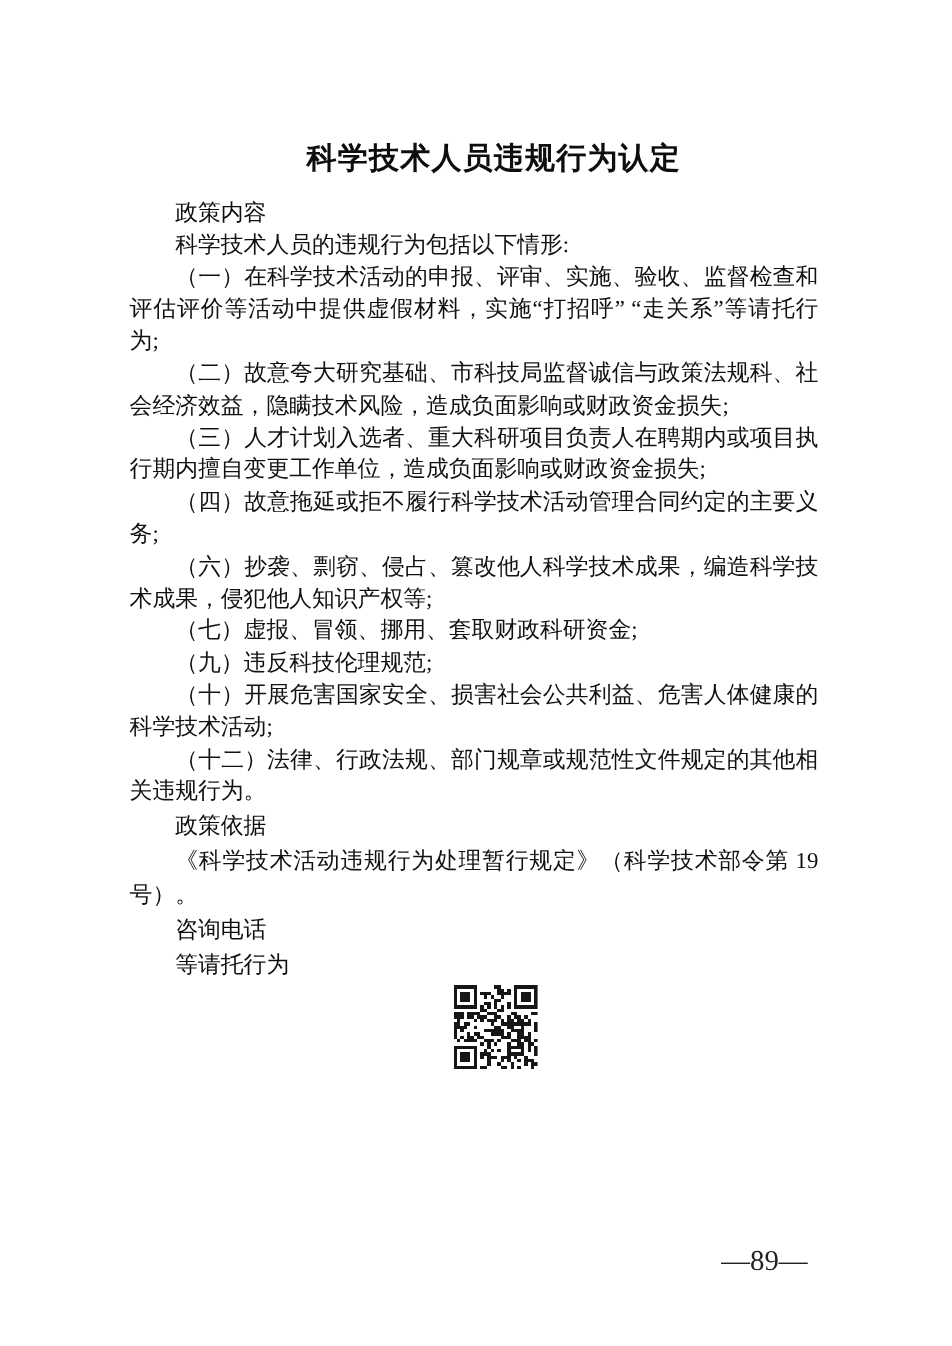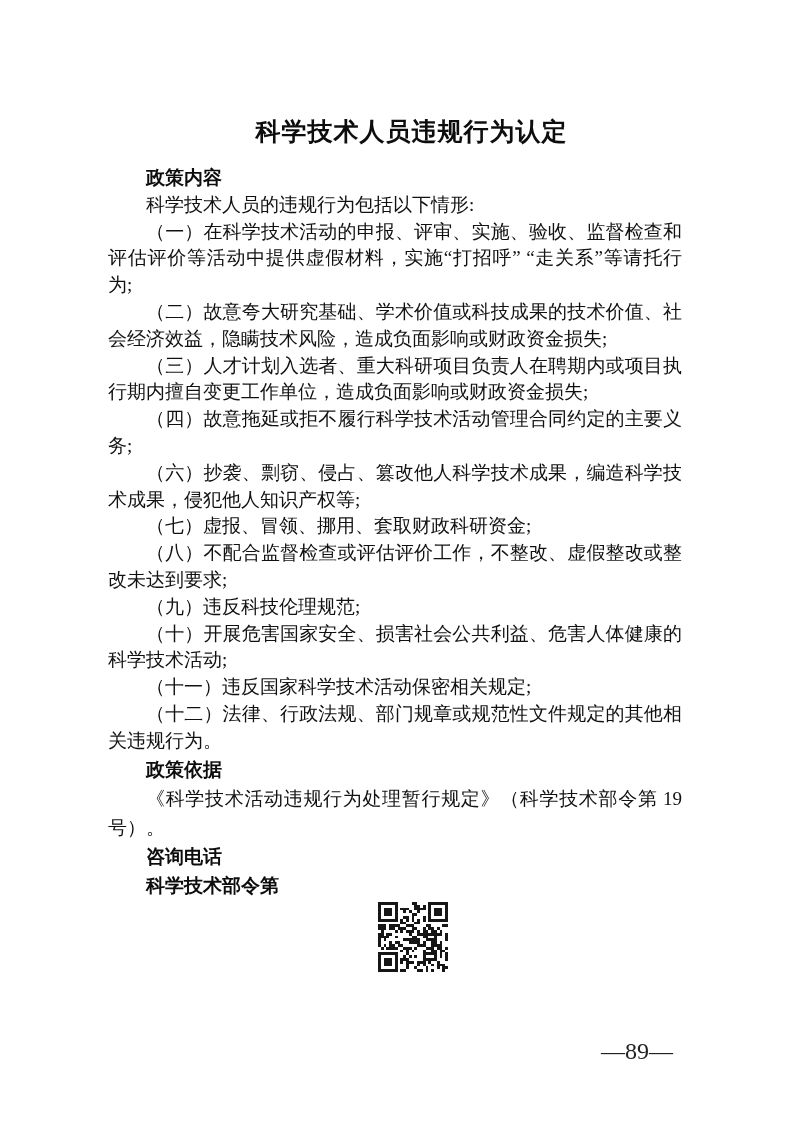--- a/index.html
+++ b/index.html
@@ -30,21 +30,21 @@
     left: 108px;
     top: 165px;
     width: 574px;
     font-size: 19px;
     line-height: 26.8px;
     text-align: justify;
   }
   .content p { margin: 0; text-indent: 2em; }
   .sec-heading {
     font-family: "Liberation Sans", "DejaVu Sans", sans-serif;
-    font-weight: bold;
+    font-weight: normal;
     font-size: 19px;
     text-align: left;
     color: #0d0d0d;
   }
   .bottom-section { line-height: 29px; }
   .qr-wrap {
     margin-left: 270px;
     margin-top: 1px;
     width: 70px;
     height: 72px;
@@ -64,36 +64,34 @@
 <body>
 
 <div class="page">
 
   <h1 class="doc-title">科学技术人员违规行为认定</h1>
 
   <div class="content">
     <p class="sec-heading">政策内容</p>
     <p>科学技术人员的违规行为包括以下情形:</p>
     <p>（一）在科学技术活动的申报、评审、实施、验收、监督检查和评估评价等活动中提供虚假材料，实施“打招呼” “走关系”等请托行为;</p>
-    <p>（二）故意夸大研究基础、学术价值或科技成果的技术价值、社会经济效益，隐瞒技术风险，造成负面影响或财政资金损失;</p>
+    <p>（二）故意夸大研究基础、市科技局监督诚信与政策法规科、社会经济效益，隐瞒技术风险，造成负面影响或财政资金损失;</p>
     <p>（三）人才计划入选者、重大科研项目负责人在聘期内或项目执行期内擅自变更工作单位，造成负面影响或财政资金损失;</p>
     <p>（四）故意拖延或拒不履行科学技术活动管理合同约定的主要义务;</p>
     <p>（六）抄袭、剽窃、侵占、篡改他人科学技术成果，编造科学技术成果，侵犯他人知识产权等;</p>
     <p>（七）虚报、冒领、挪用、套取财政科研资金;</p>
-    <p>（八）不配合监督检查或评估评价工作，不整改、虚假整改或整改未达到要求;</p>
     <p>（九）违反科技伦理规范;</p>
     <p>（十）开展危害国家安全、损害社会公共利益、危害人体健康的科学技术活动;</p>
-    <p>（十一）违反国家科学技术活动保密相关规定;</p>
     <p>（十二）法律、行政法规、部门规章或规范性文件规定的其他相关违规行为。</p>
 
     <div class="bottom-section">
       <p class="sec-heading">政策依据</p>
       <p>《科学技术活动违规行为处理暂行规定》（科学技术部令第 19 号）。</p>
       <p class="sec-heading">咨询电话</p>
-      <p class="sec-heading">科学技术部令第</p>
+      <p class="sec-heading">等请托行为</p>
     </div>
 
     <div class="qr-wrap"><svg viewBox="0 0 25 25" shape-rendering="crispEdges" xmlns="http://www.w3.org/2000/svg">
           <rect x="0" y="0" width="1" height="1"></rect>
           <rect x="1" y="0" width="1" height="1"></rect>
           <rect x="2" y="0" width="1" height="1"></rect>
           <rect x="3" y="0" width="1" height="1"></rect>
           <rect x="4" y="0" width="1" height="1"></rect>
           <rect x="5" y="0" width="1" height="1"></rect>
           <rect x="6" y="0" width="1" height="1"></rect>

